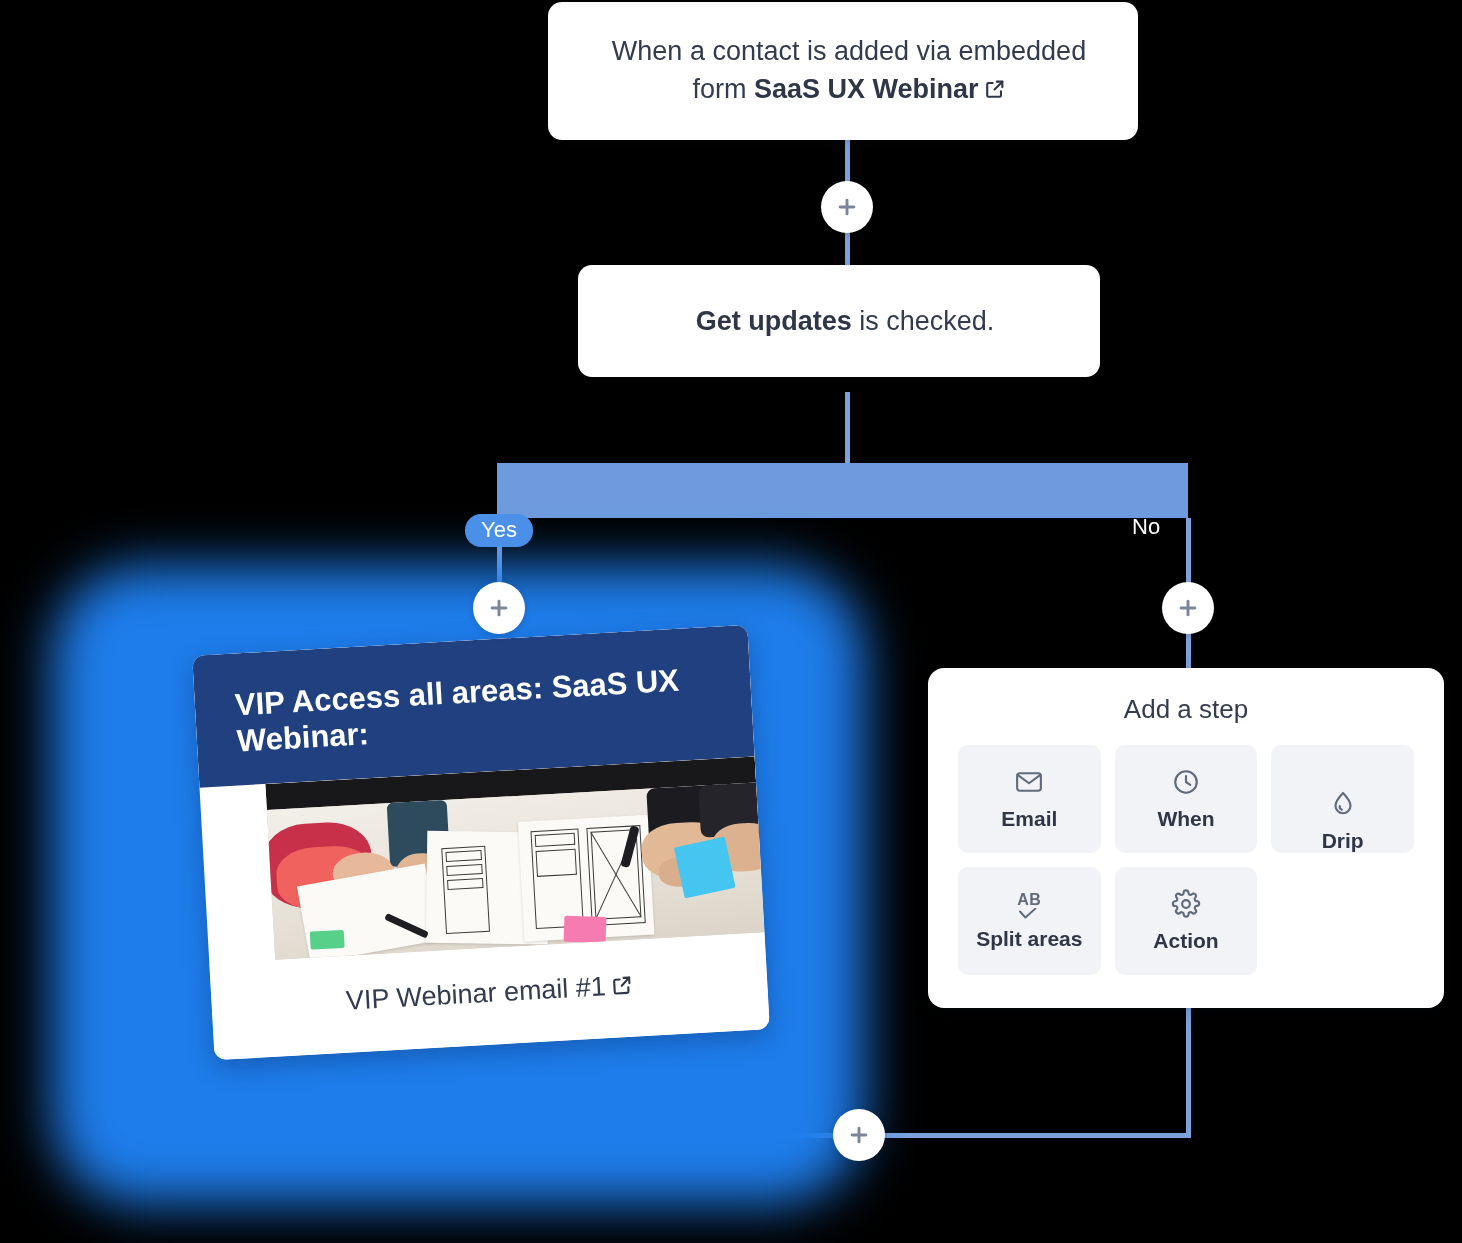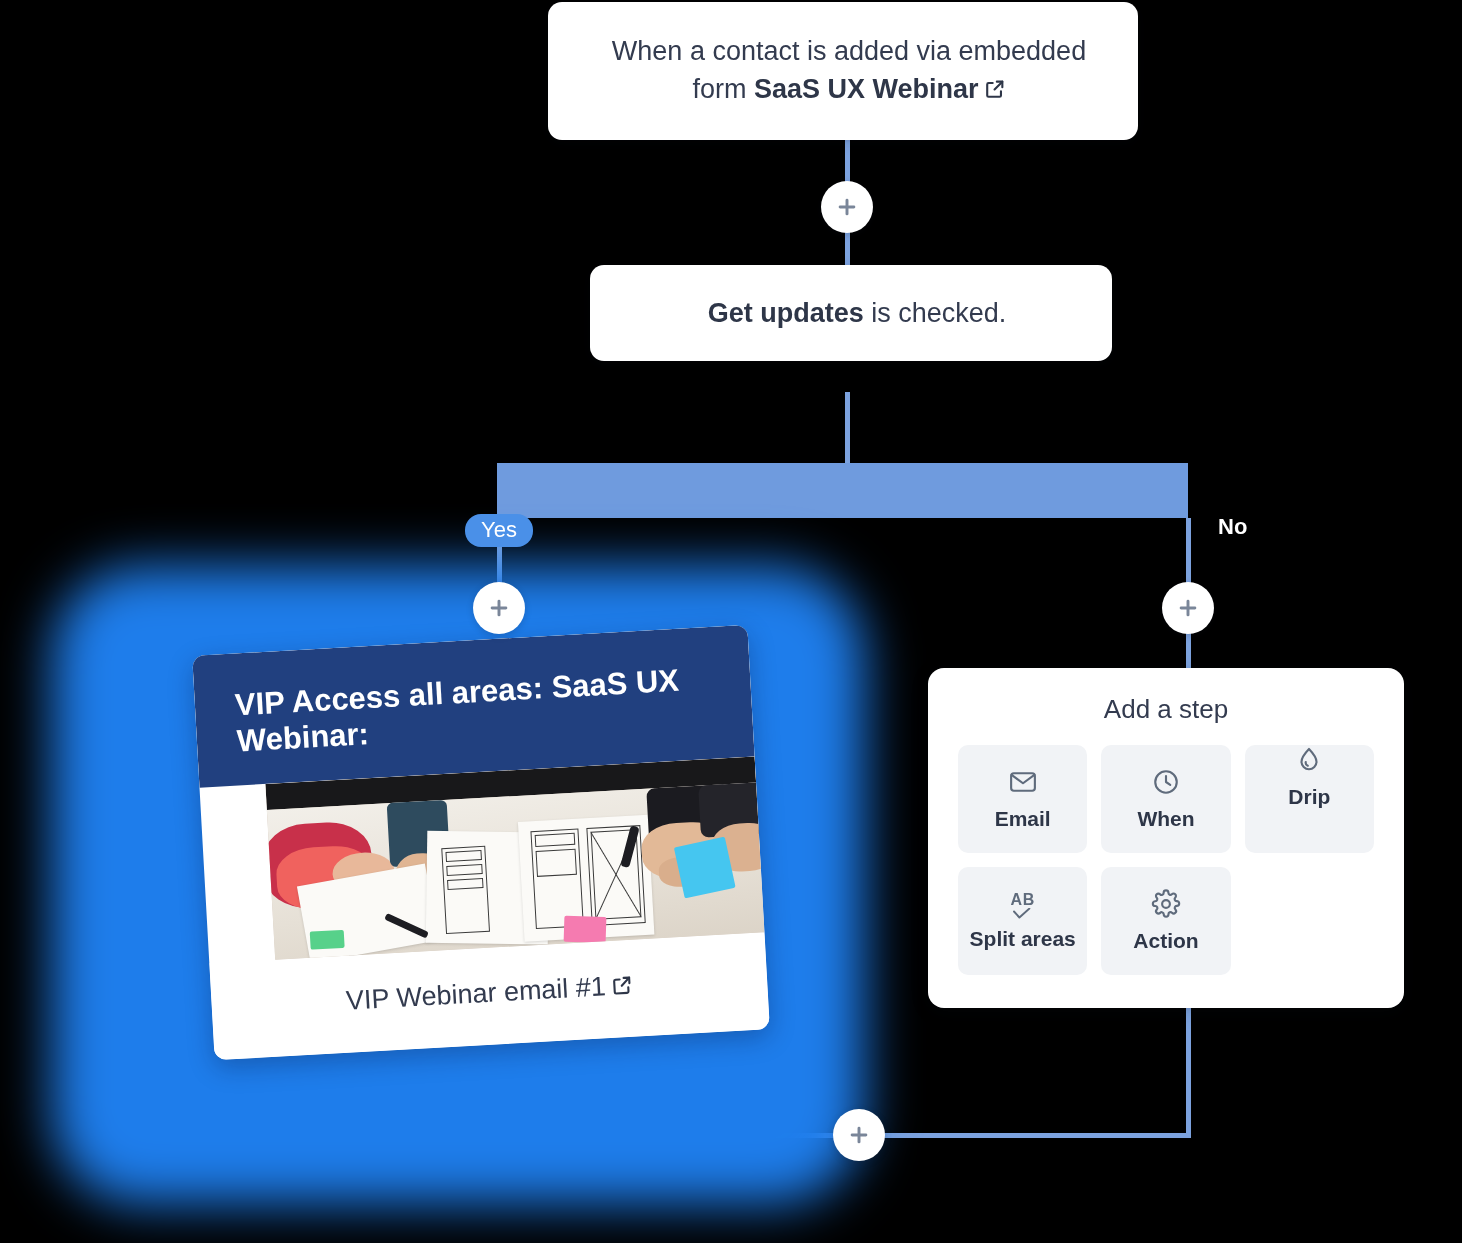--- a/index.html
+++ b/index.html
@@ -154,21 +154,21 @@
   <div class="card" style="left:548px; top:2px; width:590px; height:138px;">
     <div class="card-text">
       <span>When a contact is added via embedded form </span><b>SaaS UX Webinar</b><span class="ext-icon"><svg width="22" height="22" viewBox="0 0 24 24" fill="none" stroke="#2E3648" stroke-width="2.3" stroke-linecap="round" stroke-linejoin="round">
             <path d="M14 4h6v6"></path>
             <path d="M20 4L11.5 12.5"></path>
             <path d="M18.5 14.5V19a1.5 1.5 0 0 1-1.5 1.5H5A1.5 1.5 0 0 1 3.5 19V7A1.5 1.5 0 0 1 5 5.5h4.5"></path>
           </svg></span>
     </div>
   </div>
 
-  <div class="card" style="left:590px; top:265px; width:522px; height:96px;">
+  <div class="card" style="left:578px; top:265px; width:522px; height:112px;">
     <div class="card-text">
       <b>Get updates</b><span> is checked.</span>
     </div>
   </div>
 
   <div class="plus" style="left:821px; top:181px;">
     <svg width="22" height="22" viewBox="0 0 24 24">
         <path d="M12 4.5v15M4.5 12h15" stroke="#7A8699" stroke-width="3.2" stroke-linecap="round"></path>
       </svg>
   </div>
@@ -185,21 +185,21 @@
       </svg>
   </div>
 
   <div class="plus" style="left:833px; top:1109px;">
     <svg width="22" height="22" viewBox="0 0 24 24">
         <path d="M12 4.5v15M4.5 12h15" stroke="#7A8699" stroke-width="3.2" stroke-linecap="round"></path>
       </svg>
   </div>
 
   <div class="yes-pill" style="left:465px; top:514px;">Yes</div>
-  <div class="no-label" style="left:1218px; top:516px;font-weight:bold;">No</div>
+  <div class="no-label" style="left:1132px; top:516px;">No</div>
 
   <div class="email-card" style="left:203px; top:640px;">
     <div class="email-head">VIP Access all areas: SaaS UX Webinar:</div>
     <div class="email-photo">
       <div class="ph-dark"></div>
       <div class="ph-desk" style="top:26px; height:150px;"></div>
 
       <div class="ph-sh" style="left:-6px; top:42px; width:108px; height:84px; background:#C8304A;"></div>
       <div class="ph-sh" style="left:6px; top:66px; width:96px; height:62px; background:#F0625E;"></div>
       <div class="ph-sh" style="left:62px; top:74px; width:62px; height:40px; background:#E8B89A; border-radius:50%;"></div>
@@ -239,21 +239,21 @@
     </div>
     <div class="email-foot">
       <span>VIP Webinar email #1</span><span class="ext-icon"><svg width="22" height="22" viewBox="0 0 24 24" fill="none" stroke="#2E3648" stroke-width="2.3" stroke-linecap="round" stroke-linejoin="round">
             <path d="M14 4h6v6"></path>
             <path d="M20 4L11.5 12.5"></path>
             <path d="M18.5 14.5V19a1.5 1.5 0 0 1-1.5 1.5H5A1.5 1.5 0 0 1 3.5 19V7A1.5 1.5 0 0 1 5 5.5h4.5"></path>
           </svg></span>
     </div>
   </div>
 
-  <div style="position:absolute; left:928px; top:668px; width:476px; height:340px;
+  <div style="position:absolute; left:928px; top:668px; width:516px; height:340px;
               background:#fff; border-radius:16px; z-index:10;
               box-shadow:0 4px 18px rgba(16,24,40,.15), 0 1px 4px rgba(16,24,40,.10);
               padding:26px 30px 28px;">
     <div style="text-align:center; color:#333B4F; font-size:26px; margin-bottom:20px;">Add a step</div>
 
     <div style="display:grid; grid-template-columns:repeat(3,1fr); gap:14px;">
 
       <div class="tile" style="background:#F1F3F6; border-radius:10px; height:108px; display:flex; flex-direction:column; align-items:center; justify-content:center; gap:10px;">
         <svg width="30" height="30" viewBox="0 0 24 24" fill="none" stroke="#5F6B7C" stroke-width="1.7" stroke-linecap="round" stroke-linejoin="round">
             <rect x="2.5" y="5" width="19" height="14" rx="2.2"></rect>
@@ -264,21 +264,21 @@
 
       <div class="tile" style="background:#F1F3F6; border-radius:10px; height:108px; display:flex; flex-direction:column; align-items:center; justify-content:center; gap:10px;">
         <svg width="30" height="30" viewBox="0 0 24 24" fill="none" stroke="#5F6B7C" stroke-width="1.7" stroke-linecap="round" stroke-linejoin="round">
             <circle cx="12" cy="12" r="8.6"></circle>
             <path d="M12 7.2V12l3.4 2.3"></path>
           </svg>
         <span style="color:#2E3648; font-size:21px; font-weight:700;">When</span>
       </div>
 
 
-      <div class="tile" style="background:#F1F3F6; border-radius:10px; height:108px; display:flex; flex-direction:column; align-items:center; justify-content:flex-start; gap:10px;">
+      <div class="tile" style="background:#F1F3F6; border-radius:10px; height:108px; display:flex; flex-direction:column; align-items:center; justify-content:flex-end; gap:10px;">
         <svg width="30" height="30" viewBox="0 0 24 24" fill="none" stroke="#5F6B7C" stroke-width="1.7" stroke-linecap="round" stroke-linejoin="round">
             <path d="M12 3.2c0 0 6 6.3 6 10.2a6 6 0 0 1-12 0c0-3.9 6-10.2 6-10.2z"></path>
             <path d="M9.4 13.6a2.7 2.7 0 0 0 1.6 3"></path>
           </svg>
         <span style="color:#2E3648; font-size:21px; font-weight:700;">Drip</span>
       </div>
 
       <div class="tile" style="background:#F1F3F6; border-radius:10px; height:108px; display:flex; flex-direction:column; align-items:center; justify-content:center; gap:6px;">
         <span style="display:flex; flex-direction:column; align-items:center; line-height:1;">
           <span style="color:#5F6B7C; font-size:16px; font-weight:700; letter-spacing:.5px;">AB</span>

